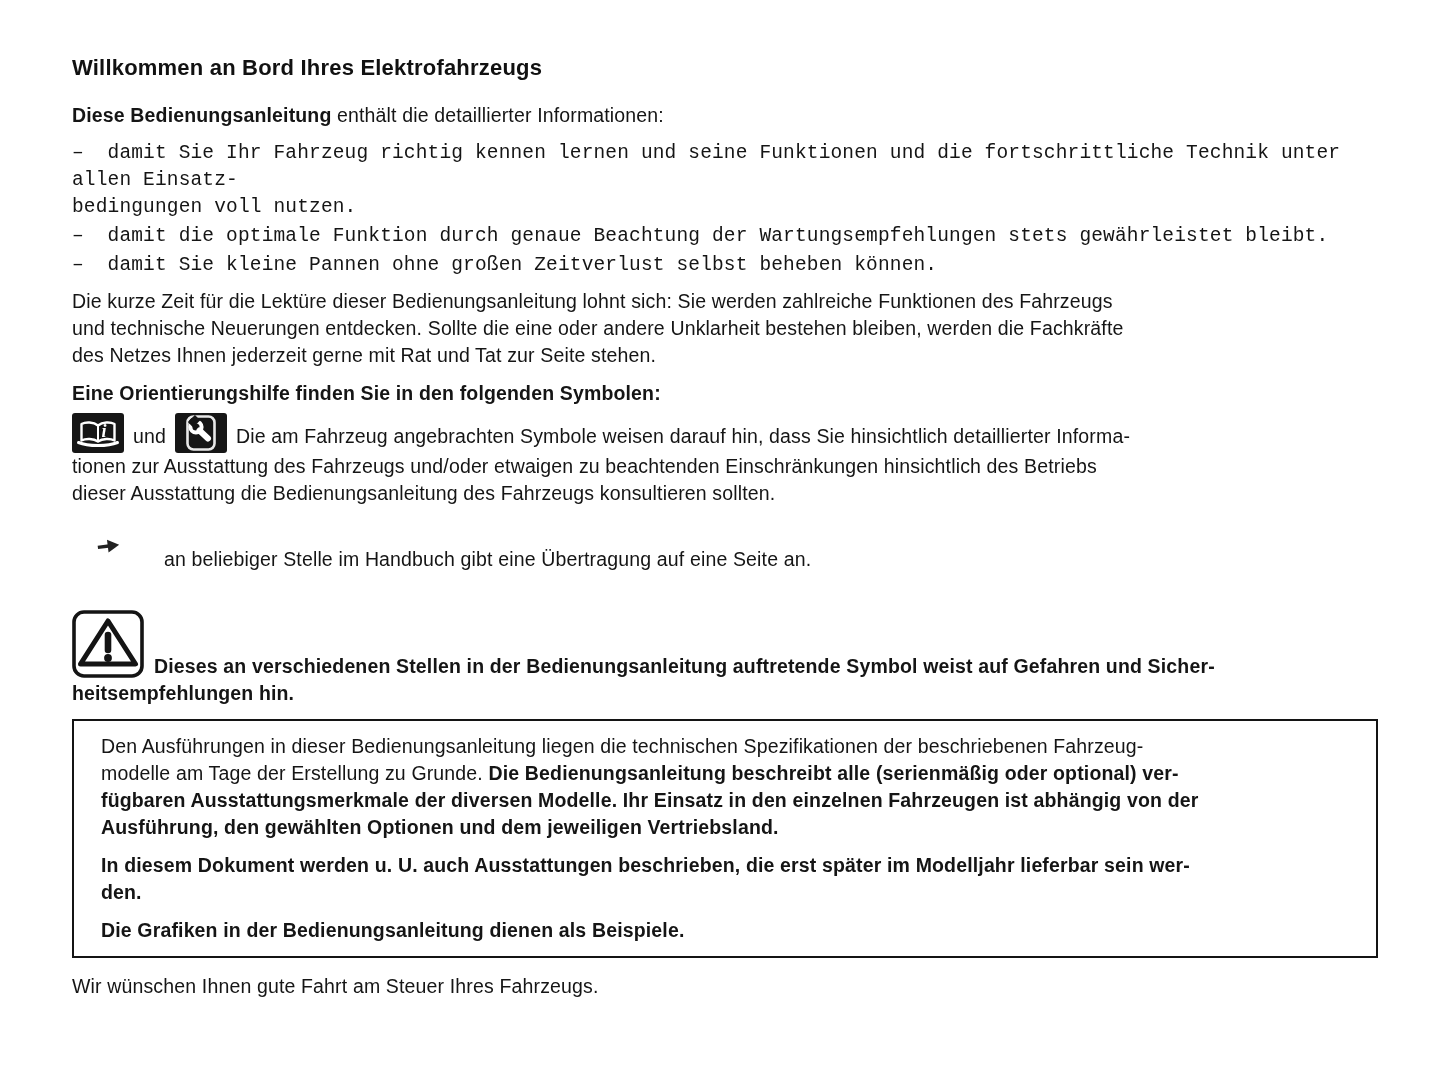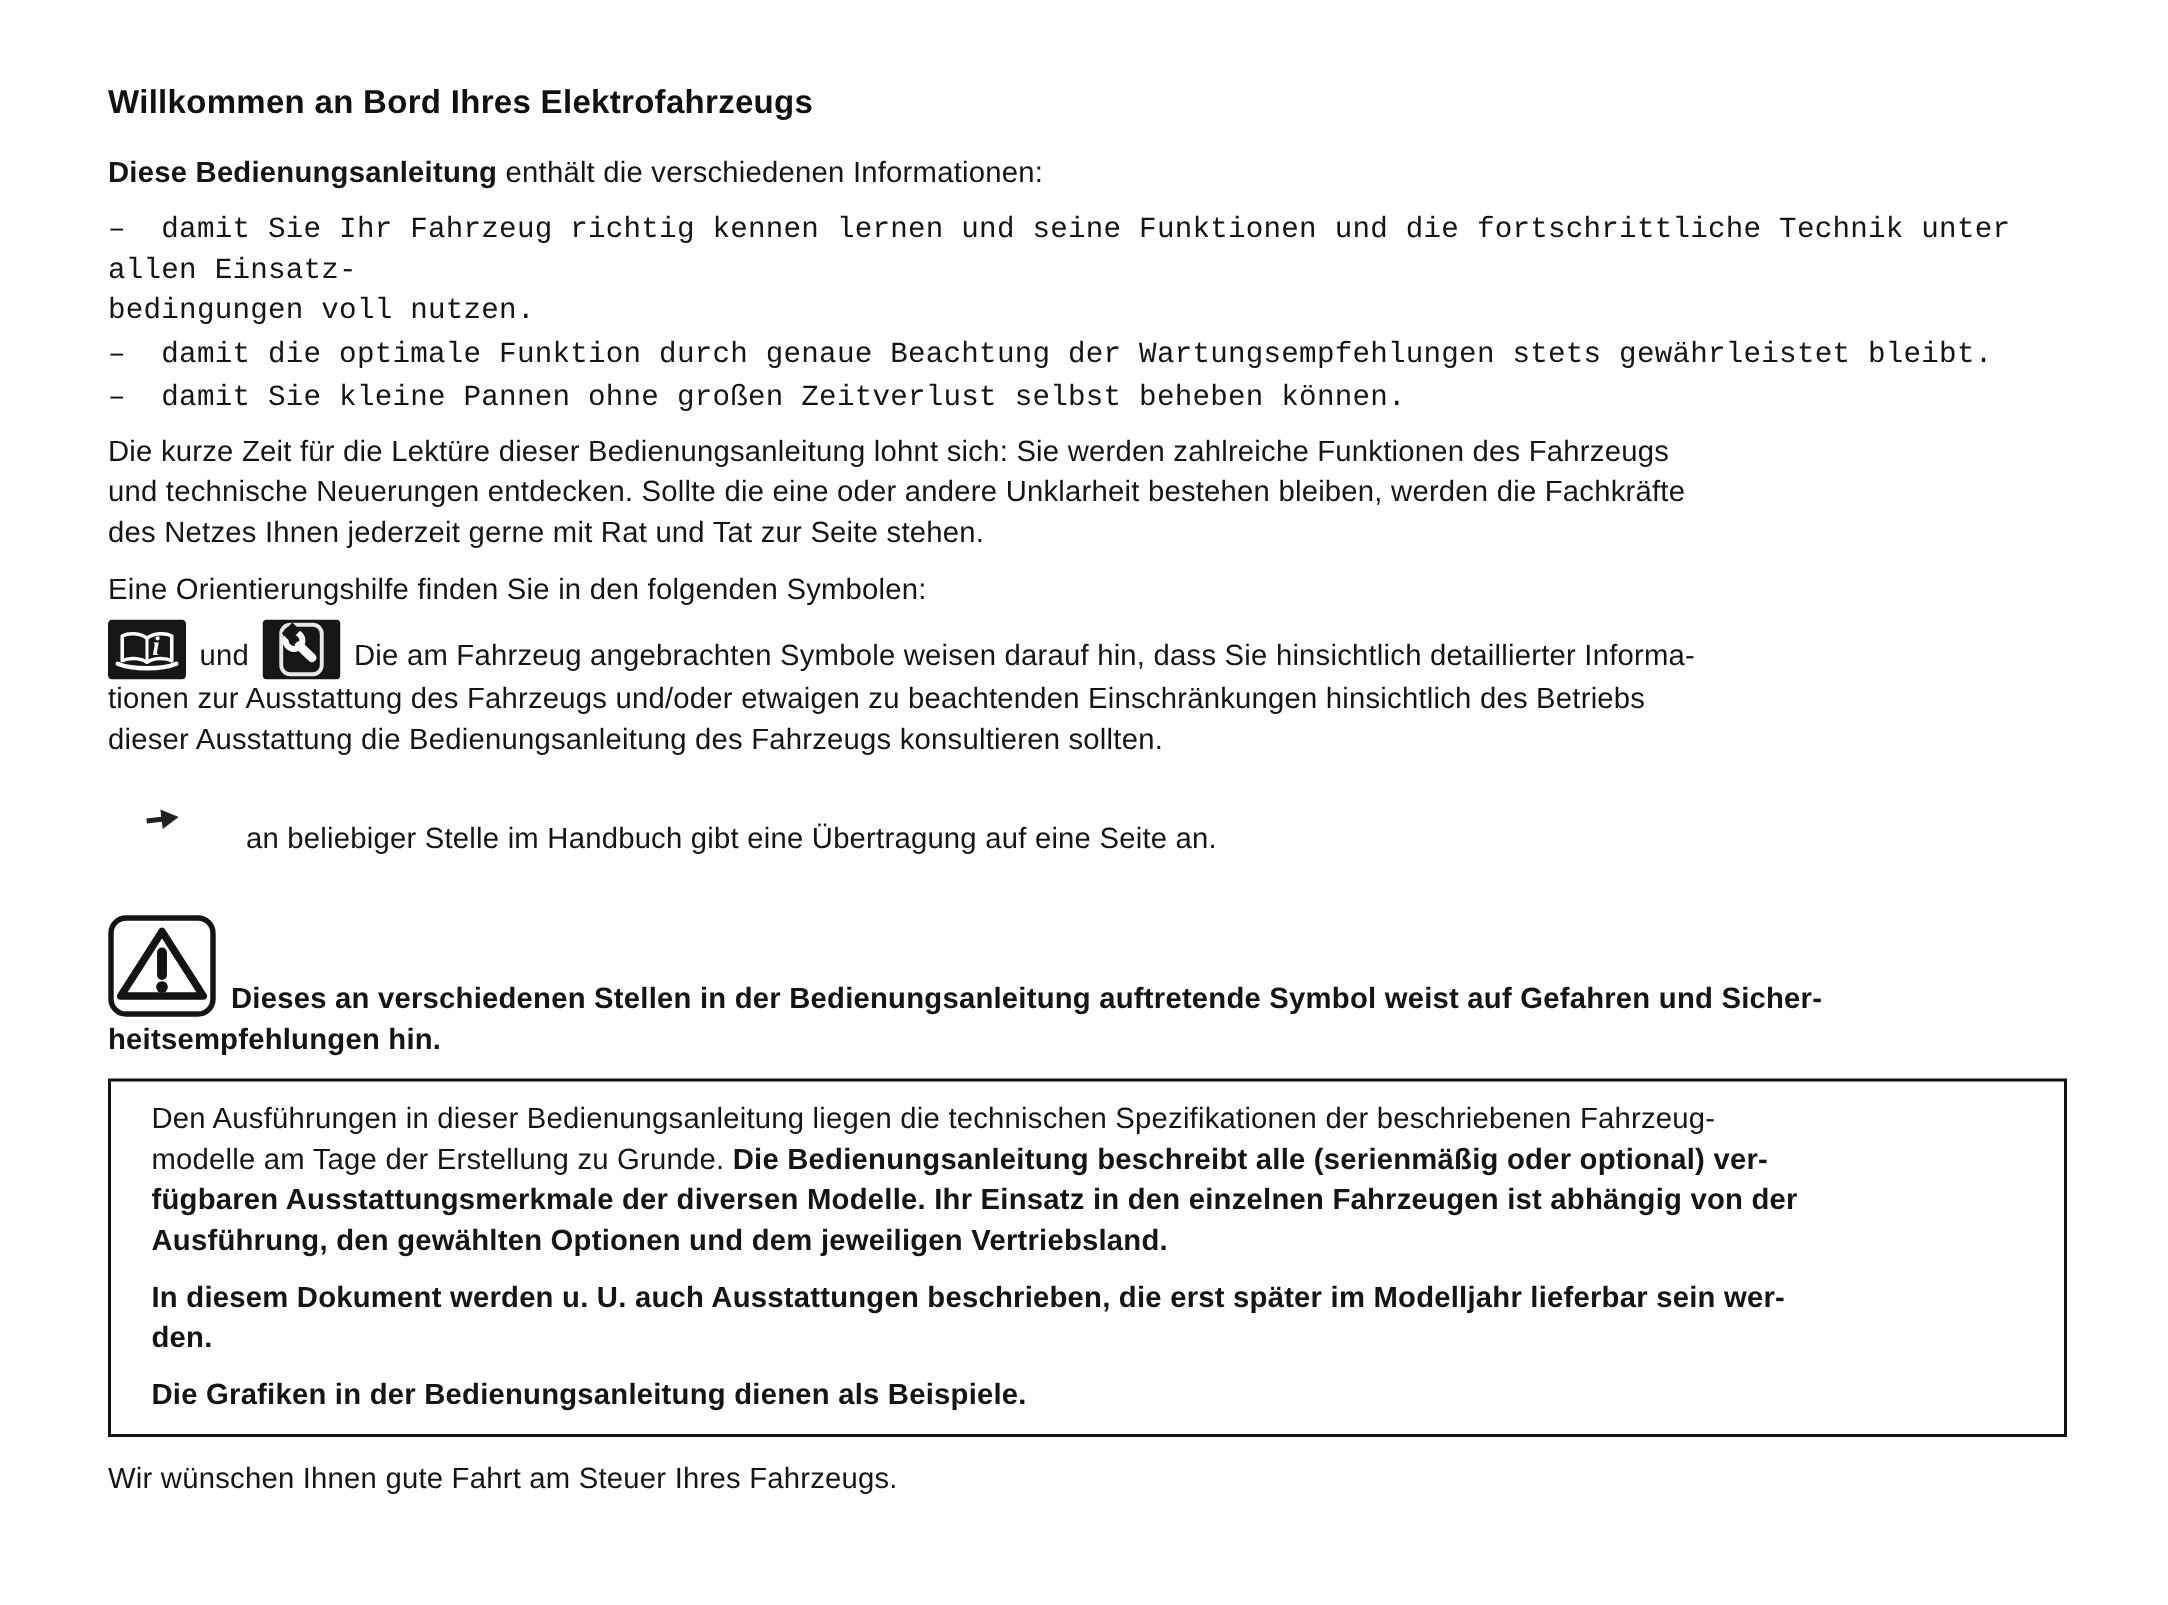--- a/index.html
+++ b/index.html
@@ -11,21 +11,21 @@
   .page{padding:50px 67px 0 72px;}
   h1{
     font-size:22px;line-height:36px;font-weight:700;
     margin:0 0 16px 0;letter-spacing:.2px;color:#111;
   }
   p{font-size:19.5px;line-height:27px;margin:0 0 11px 0;letter-spacing:.15px;}
   .pre{white-space:pre-wrap;}
   .lead b{font-weight:700;}
   .bullets{margin:0 0 9px 0;}
   .bullets p{margin:0 0 2px 0;font-family:Liberation Mono, monospace;}
-  .orientation{margin:0 0 6px 0;}
+  .orientation{margin:0 0 6px 0;font-weight:bold;}
   .symbols{margin:0 0 2px 0;}
   .badge{display:inline-block;}
   .badge svg{vertical-align:-10px;}
   .badge.first svg{margin-right:9px;}
   .badge.second svg{margin-left:9px;margin-right:9px;}
   .arrow-row{display:flex;align-items:flex-start;gap:30px;padding-left:24px;margin:27px 0 25px 0;}
   .arrow-row p{margin:12px;}
   .arrow{display:inline-block;margin-top:3px;transform:rotate(-7deg);}
   .warning{position:relative;margin:0 0 12px 0;}
   .warning .wicon{position:absolute;top:0;left:0;}
@@ -35,21 +35,21 @@
   .bold{font-weight:700;}
   .closing-wish{margin:0 0 11px 0;}
 </style>
 </head>
 <body>
 
 <div class="page">
 
   <h1>Willkommen an Bord Ihres Elektrofahrzeugs</h1>
 
-  <p class="lead"><b>Diese Bedienungsanleitung</b><span> enthält die verschiedenen Informationen:</span></p>
+  <p class="lead"><b>Diese Bedienungsanleitung</b><span> enthält die detaillierter Informationen:</span></p>
 
   <div class="bullets">
     <p class="pre">–  damit Sie Ihr Fahrzeug richtig kennen lernen und seine Funktionen und die fortschrittliche Technik unter allen Einsatz-
 bedingungen voll nutzen.</p>
     <p class="pre">–  damit die optimale Funktion durch genaue Beachtung der Wartungsempfehlungen stets gewährleistet bleibt.</p>
     <p class="pre">–  damit Sie kleine Pannen ohne großen Zeitverlust selbst beheben können.</p>
   </div>
 
   <p class="pre">Die kurze Zeit für die Lektüre dieser Bedienungsanleitung lohnt sich: Sie werden zahlreiche Funktionen des Fahrzeugs
 und technische Neuerungen entdecken. Sollte die eine oder andere Unklarheit bestehen bleiben, werden die Fachkräfte

